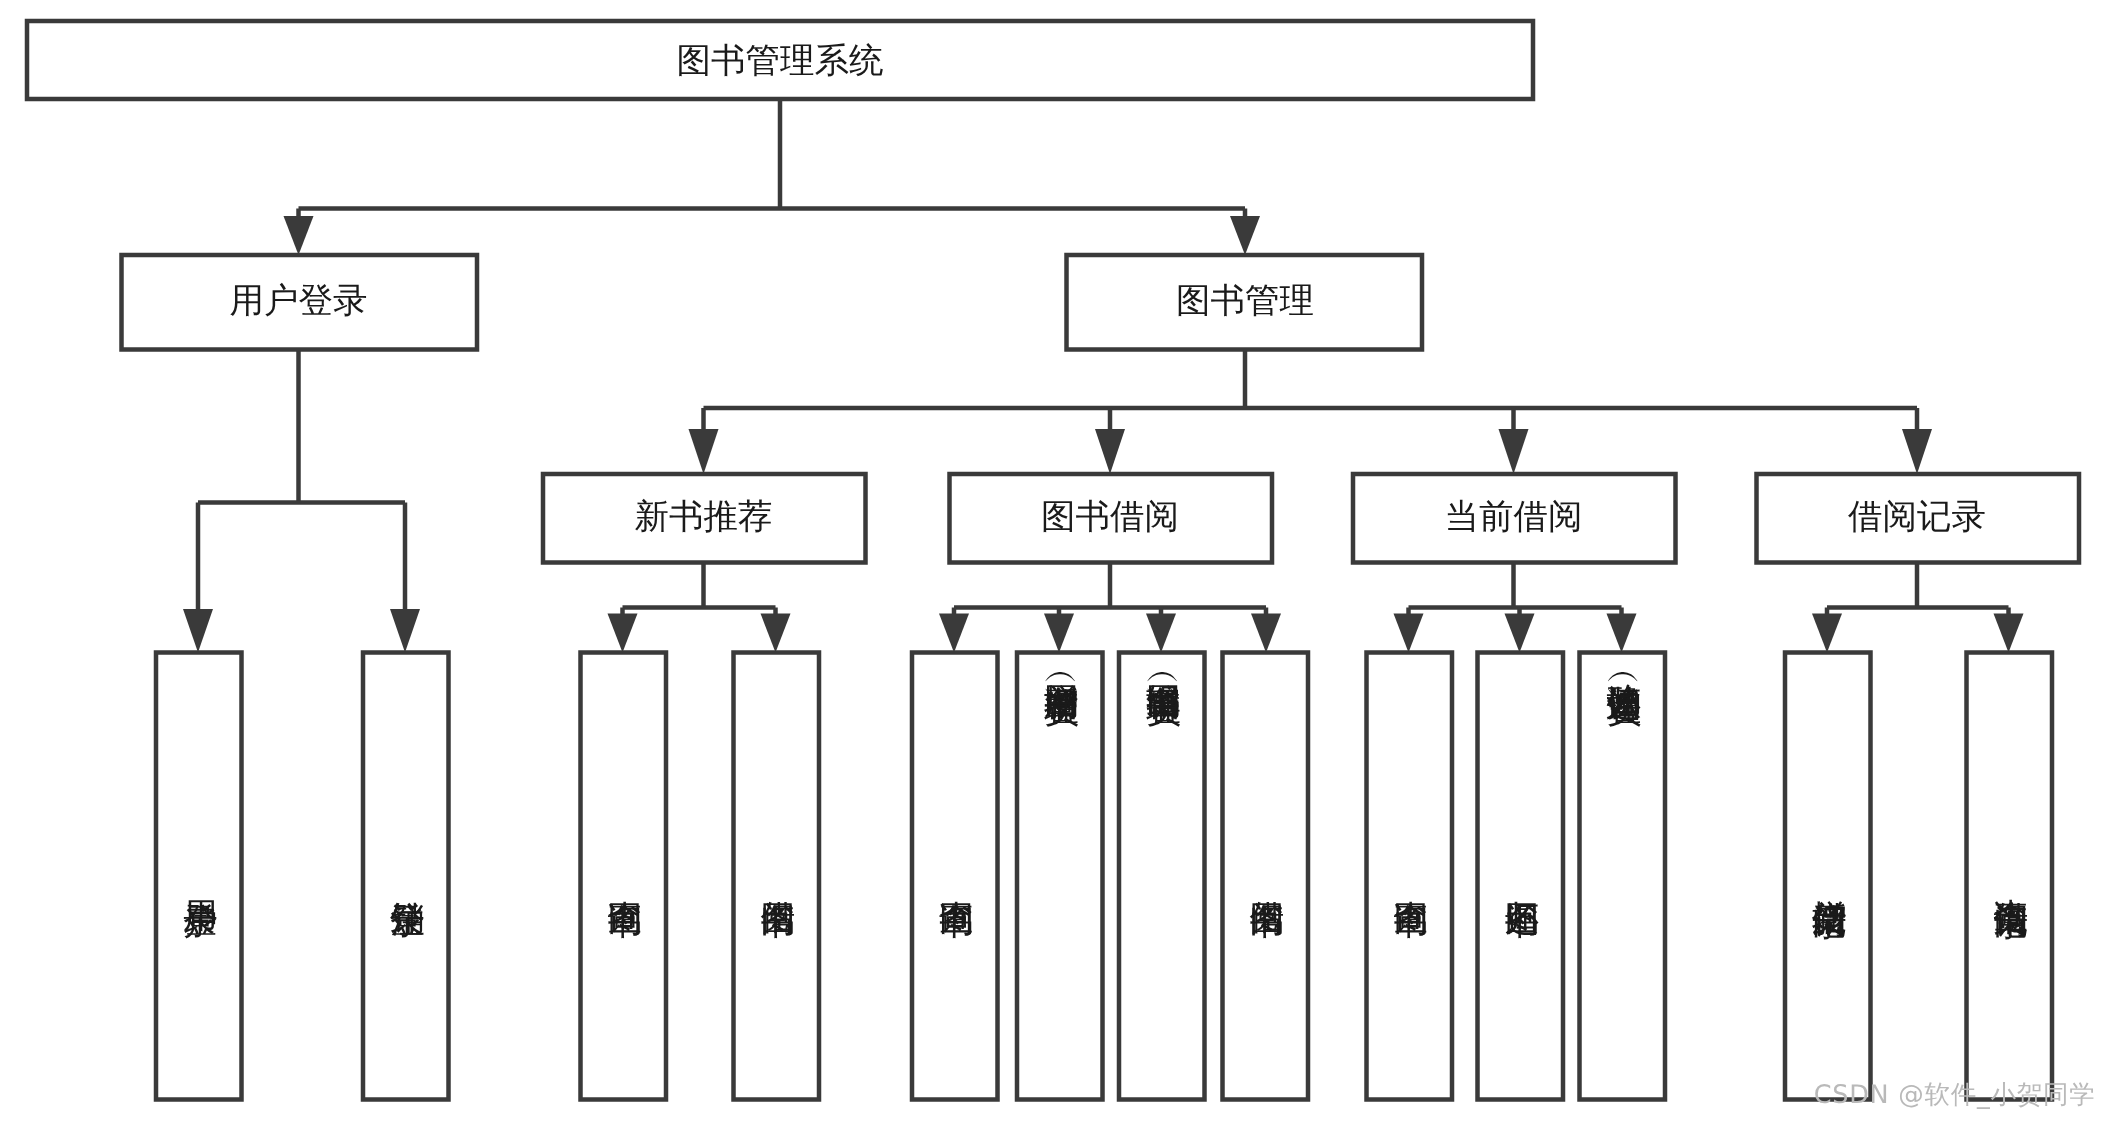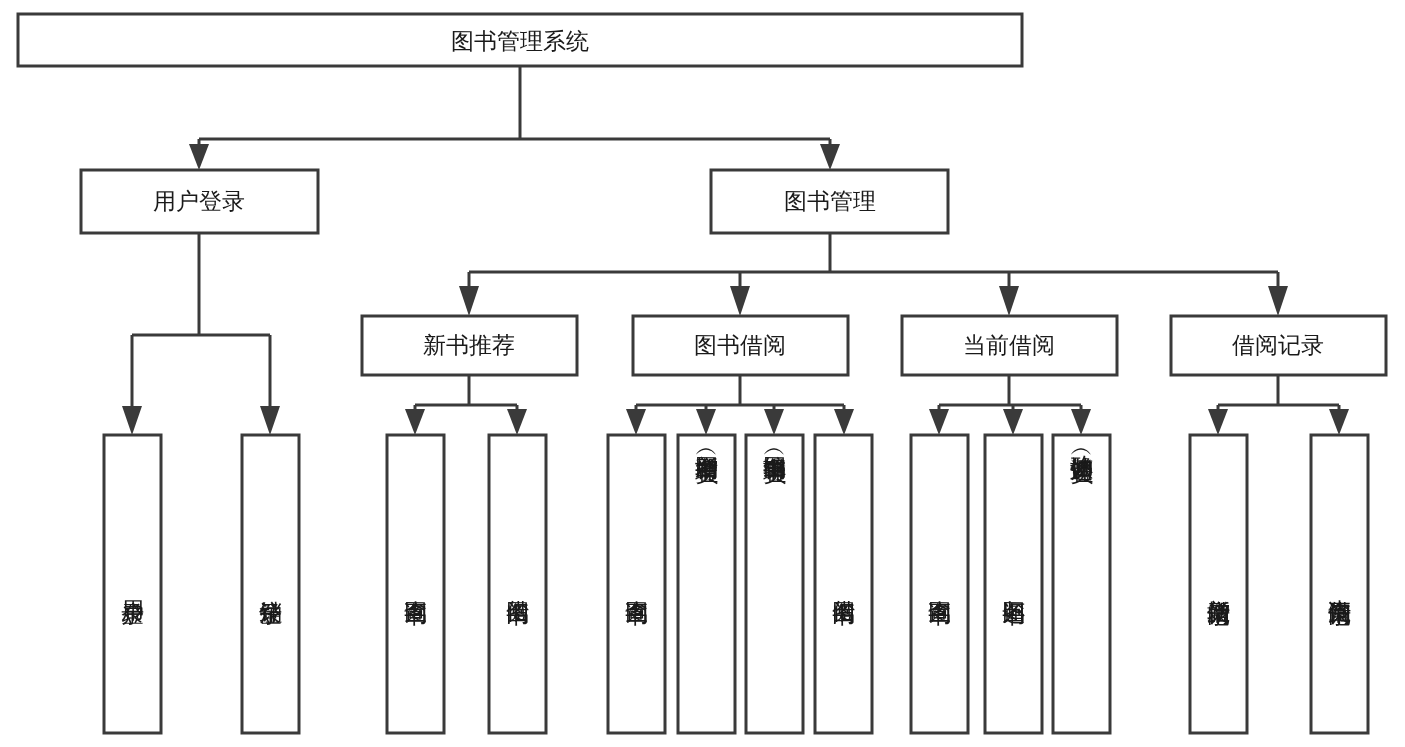--- a/index.html
+++ b/index.html
@@ -220,14 +220,15 @@
   <div class="vlabel-wrap" style="left:1053px; top:437px; width:57px; height:294px; align-items:flex-start;">
     <span class="node-label-v">确认归还（管理员）</span>
   </div>
   <div class="vlabel-wrap" style="left:1190px; top:435px; width:57px; height:298px;">
     <span class="node-label-v">新增借阅记录</span>
   </div>
   <div class="vlabel-wrap" style="left:1311px; top:435px; width:57px; height:298px;">
     <span class="node-label-v">查询借阅记录</span>
   </div>
 
+  <div class="watermark">CSDN @软件_小贺同学</div>
 
 </div>
 
 </body></html>

